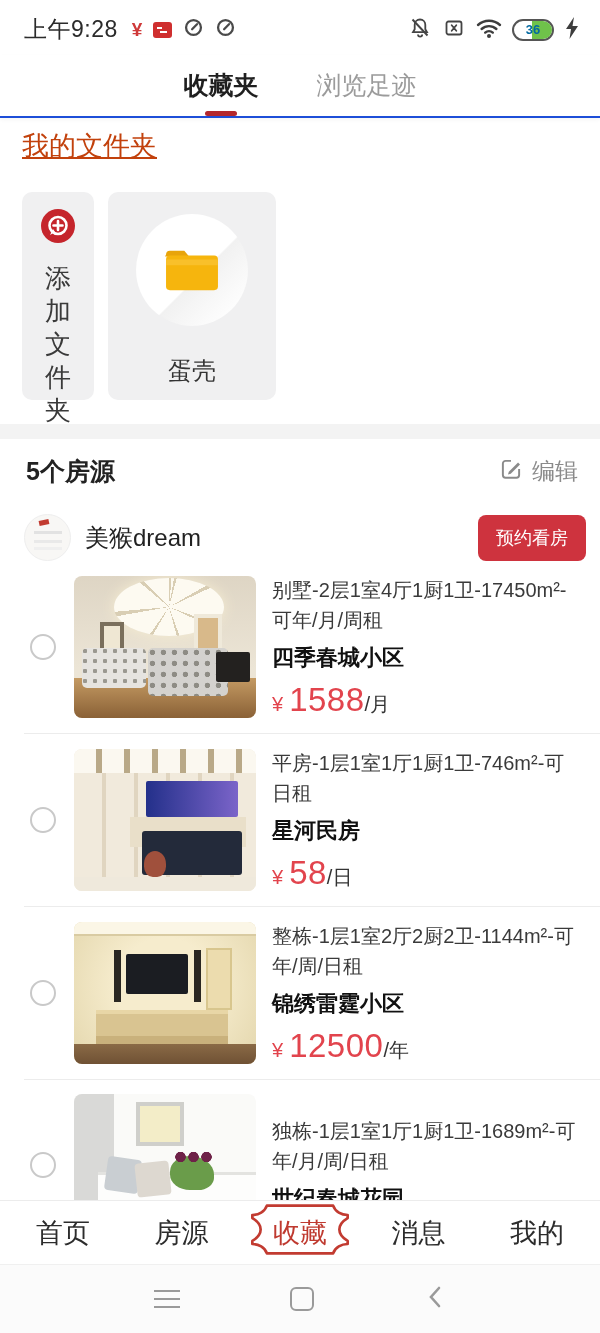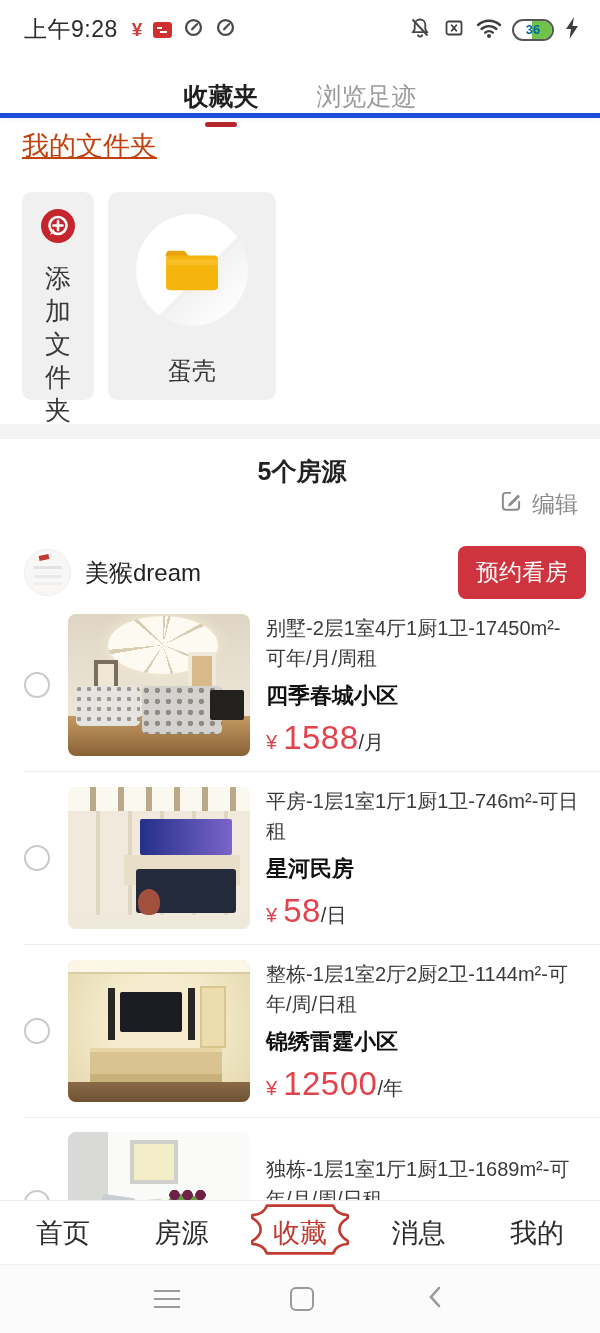--- a/index.html
+++ b/index.html
@@ -19,22 +19,22 @@
     background-image:linear-gradient(#fff,#fff),linear-gradient(#fff,#fff);
     background-size:5px 2px,7px 2px; background-position:4px 5px,7px 9px; background-repeat:no-repeat; }
   .sb-right { margin-left:auto; display:flex; align-items:center; gap:10px; }
   .battery { position:relative; width:42px; height:22px; border:2px solid #555; border-radius:11px;
     display:flex; align-items:center; justify-content:center; overflow:hidden; }
   .battery::before { content:""; position:absolute; right:-1px; top:0; bottom:0; width:55%;
     background:#6fc24a; border-radius:0 9px 9px 0; }
   .battery span { position:relative; font-size:13px; color:#0369a1; font-weight:700; z-index:1; }
 
   
-  .tabbar { position:relative; height:63px; display:flex; align-items:flex-end; justify-content:center;
-    gap:58px; border-bottom:5px solid #1d4ed8; box-shadow:0 2px 4px rgba(0,0,0,.04); }
+  .tabbar { position:relative; height:63px; display:flex; align-items:center; justify-content:center;
+    gap:58px; border-bottom:2px solid #1d4ed8; box-shadow:0 2px 4px rgba(0,0,0,.04); }
   .tab { font-size:25px; color:#9b9b9b; position:relative; }
   .tab.active { color:#1f1f1f; font-weight:700; }
   .tab.active .tab-underline { position:absolute; left:50%; transform:translateX(-50%); bottom:-14px;
     width:32px; height:5px; border-radius:3px; background:#b3272d; }
 
   
   .folders { padding:0 22px; }
   .folders-title { margin-top:10px; font-size:27px; font-weight:500; color:#c2410c;text-decoration:underline; }
   .folder-row { margin-top:28px; display:flex; gap:14px; }
   .card { background:#f0f0f1; border-radius:10px; }
@@ -43,35 +43,35 @@
     word-break:break-all; text-align:center; }
   .folder-card { position:relative; width:168px; height:208px; }
   .folder-circle { position:absolute; top:22px; left:50%; transform:translateX(-50%); width:112px; height:112px;
     border-radius:50%; background:#fff; background-image:linear-gradient(135deg,#fff 55%,#f1f1f1 56%,#fff 90%);
     display:flex; align-items:center; justify-content:center; }
   .folder-name { position:absolute; bottom:13px; width:100%; text-align:center; font-size:24px; color:#333; }
 
   .section-divider { margin-top:24px; height:15px; background:#f3f3f3; }
 
   
-  .list-head { display:flex; align-items:center; padding:16px 22px 0 26px;flex-direction:column; }
+  .list-head { display:flex; align-items:center; padding:16px 22px 0 26px; }
   .list-count { font-size:25px; font-weight:600; color:#222; }
   .edit-btn { margin-left:auto; display:flex; align-items:center; gap:8px; color:#8a8a8a; font-size:23px; }
 
   .owner-row { display:flex; align-items:center; margin-top:26px; padding:0 14px 0 24px; }
   .avatar { position:relative; width:47px; height:47px; border-radius:50%; background:#f8f7f5;
     border:1px solid #eee; overflow:hidden; }
   .avatar::before { content:""; position:absolute; left:9px; top:16px; width:28px; height:3px; background:#e2e2e2; box-shadow:0 9px 0 #e9e9e9,0 16px 0 #efefef; }
   .avatar::after { content:""; position:absolute; left:14px; top:5px; width:10px; height:5px; background:#c23b31; transform:rotate(-12deg); }
   .owner-name { margin-left:14px; font-size:24px; color:#222; }
   .book-btn { margin-left:auto; background:#ce333e; color:#fff; border:none; border-radius:8px;
-    font-size:23px; padding:11px 18px; font-family:inherit; }
-
-  
-  .listing { display:flex; align-items:center; padding:14px 20px 14px 24px; }
+    font-size:18px; padding:11px 18px; font-family:inherit; }
+
+  
+  .listing { display:flex; align-items:center; padding:14px 20px 14px 30px; }
   .row-sep { height:1px; background:#ececec; margin-left:24px; }
   .check { width:26px; height:26px; border:2px solid #c9c9c9; border-radius:50%; flex:0 0 auto; }
   .photo { position:relative; width:182px; height:142px; border-radius:8px; overflow:hidden; margin-left:18px; flex:0 0 auto; }
   .photo div { position:absolute; }
   .info { margin-left:16px; flex:1; min-width:0; }
   .desc { font-size:20px; line-height:30px; color:#3a3a3a; }
   .hname { margin-top:8px; font-size:22px; font-weight:700; color:#111; }
   .price-row { margin-top:8px; display:flex; align-items:baseline; }
   .cur { font-size:20px; color:#e2444d; margin-right:6px; }
   .price { font-size:33px; color:#e2444d; font-weight:500; letter-spacing:.5px; }

